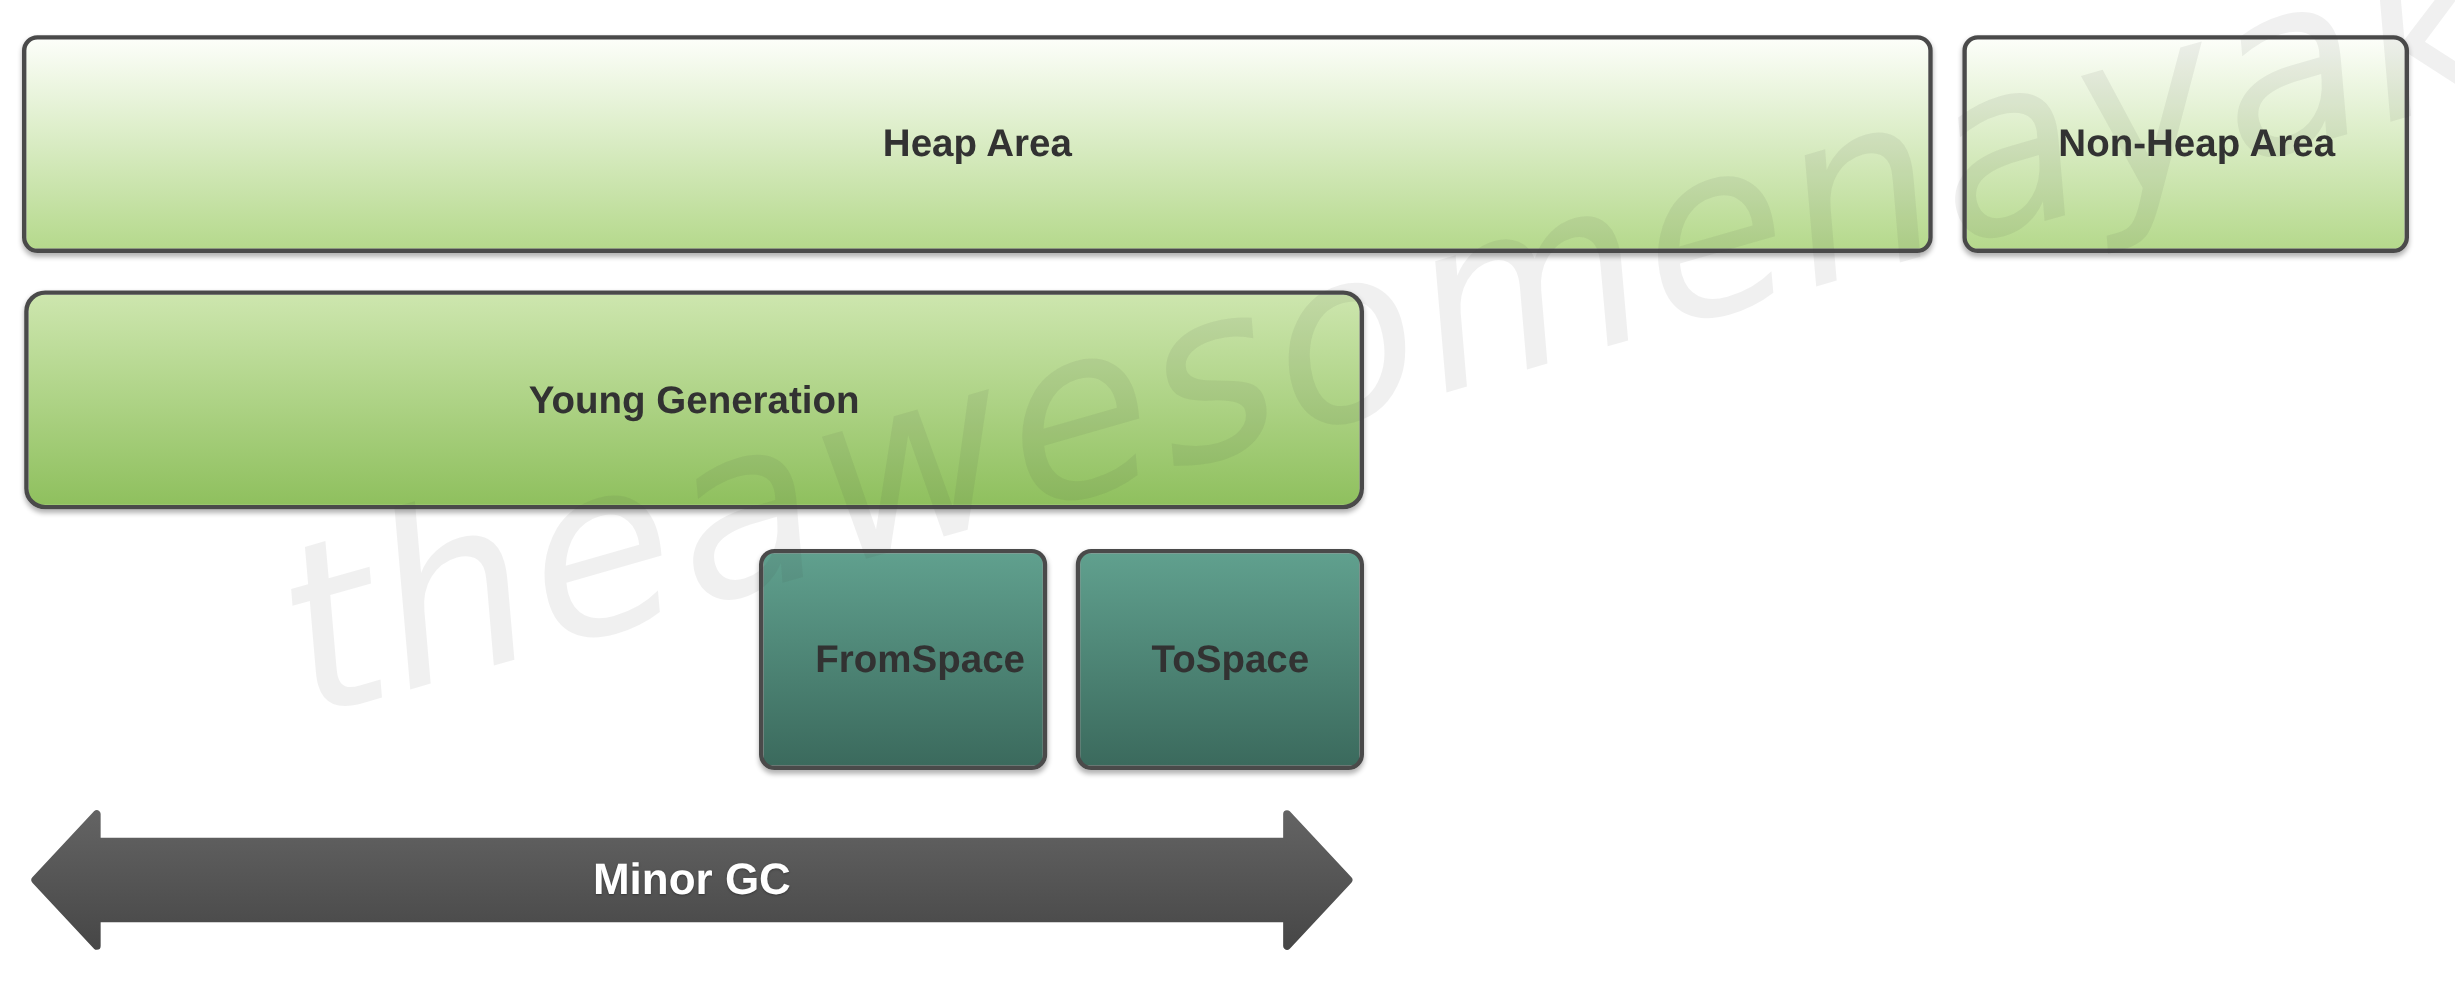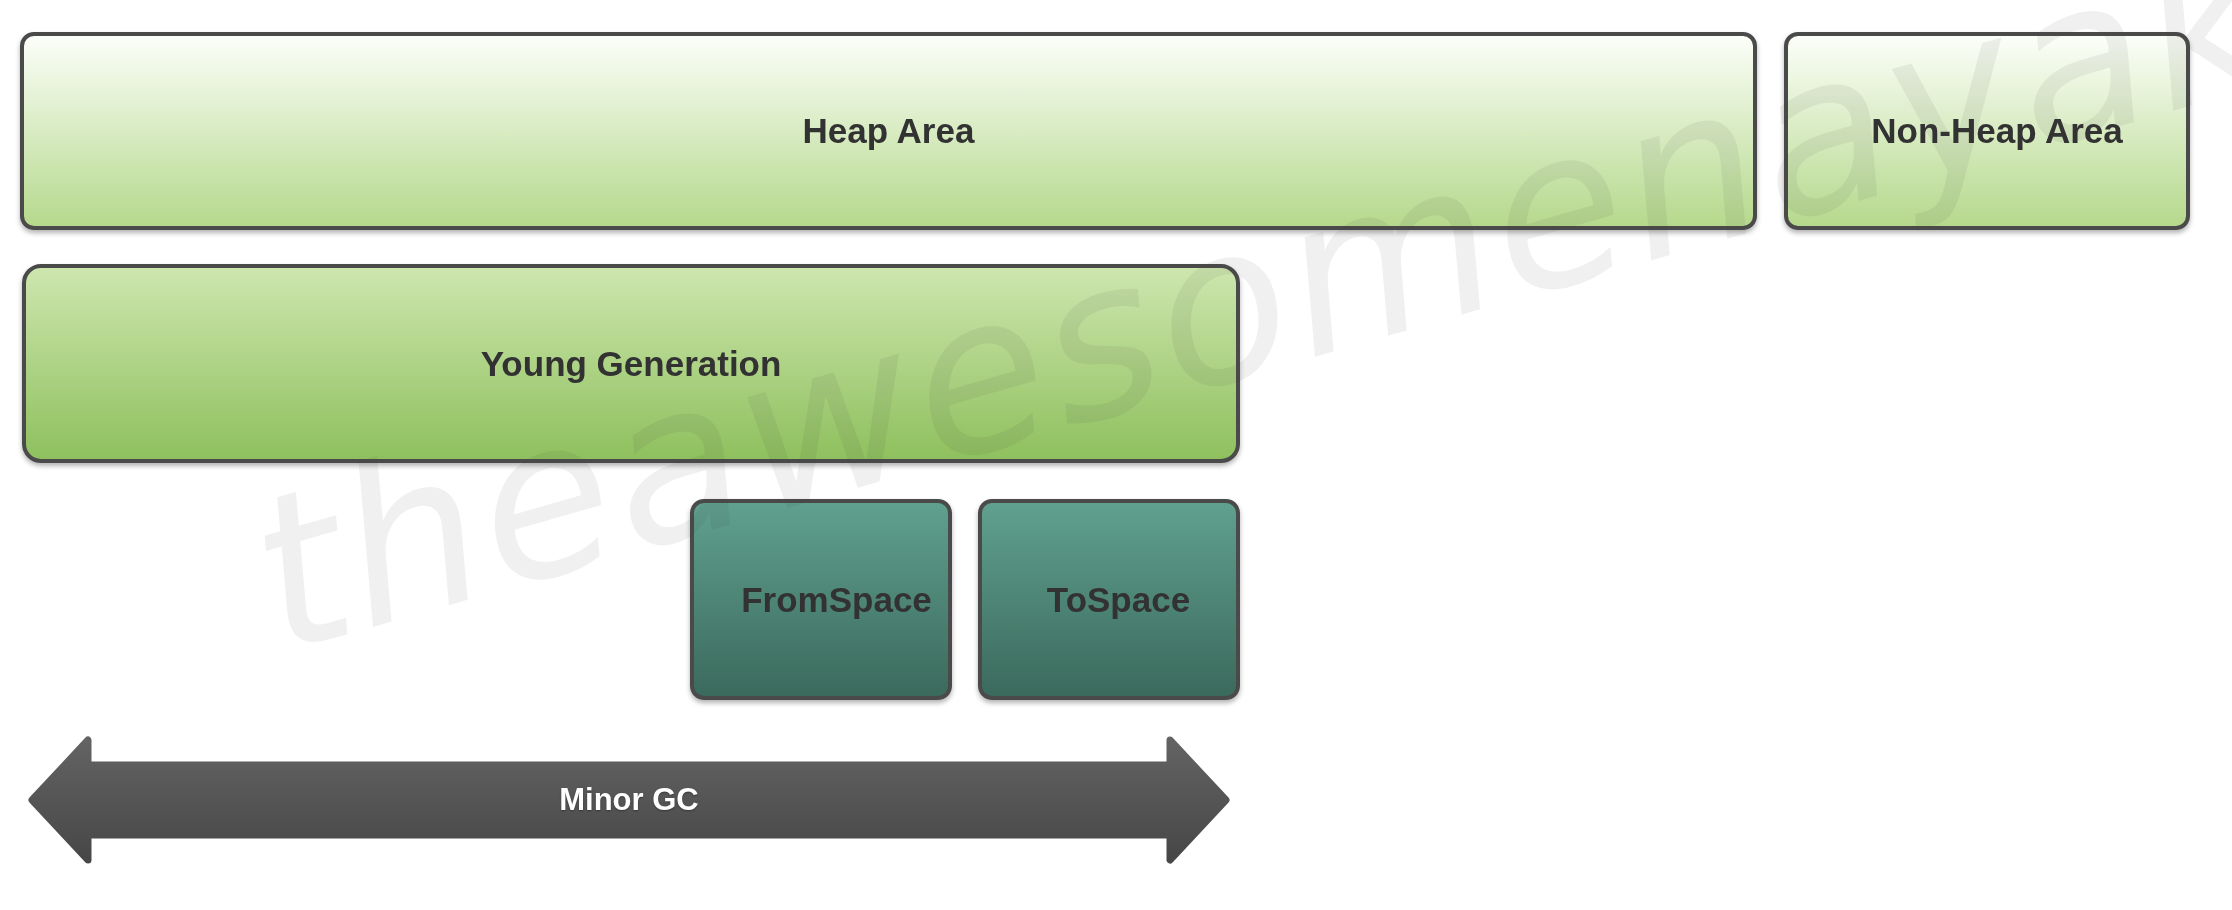--- a/index.html
+++ b/index.html
@@ -41,21 +41,21 @@
   .box-from      {left:690px; top:499px; width:262px;  height:201px;padding-left:31px;}
   .box-to        {left:978px; top:499px; width:262px;  height:201px;padding-left:19px;}
 
   .arrow{position:absolute;top:734px;height:132px;}
   .arrow-minor{left:28px;width:1202px;}
   .arrow-major{left:1253px;width:502px;}
   .arrow svg{position:absolute;left:0;top:0;width:100%;height:100%;}
   .arrow-label{
     position:absolute;left:0;right:0;top:0;bottom:0;
     display:flex;align-items:center;justify-content:center;
-    font-size:31px;font-weight:bold;
+    font-size:40px;font-weight:bold;
     color:var(--arrow-text,#ffffff);
     text-shadow:0 1px 2px rgba(0,0,0,0.35);
     white-space:nowrap;
   }
   .arrow-stop-top{stop-color:var(--arrow-top,#636363);}
   .arrow-stop-bottom{stop-color:var(--arrow-bottom,#474747);}
 
   .watermark{
     position:absolute;
     left:290px;top:470px;

